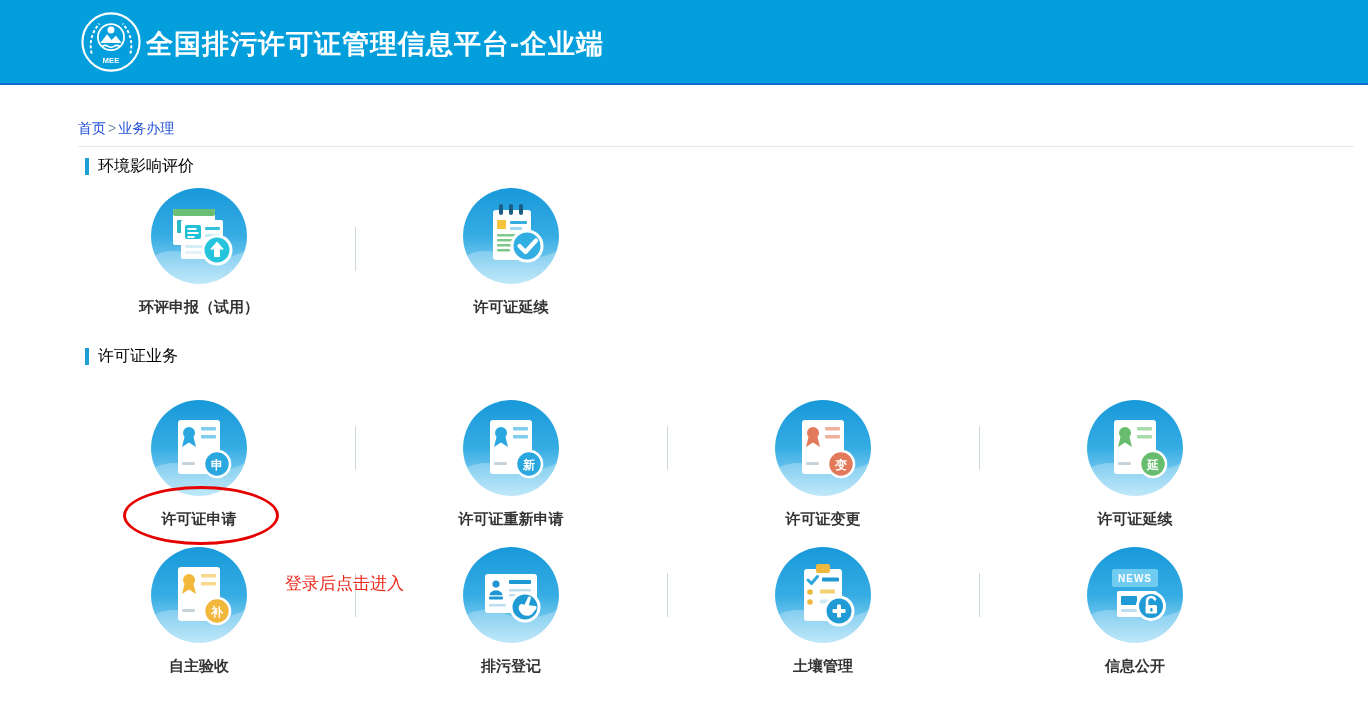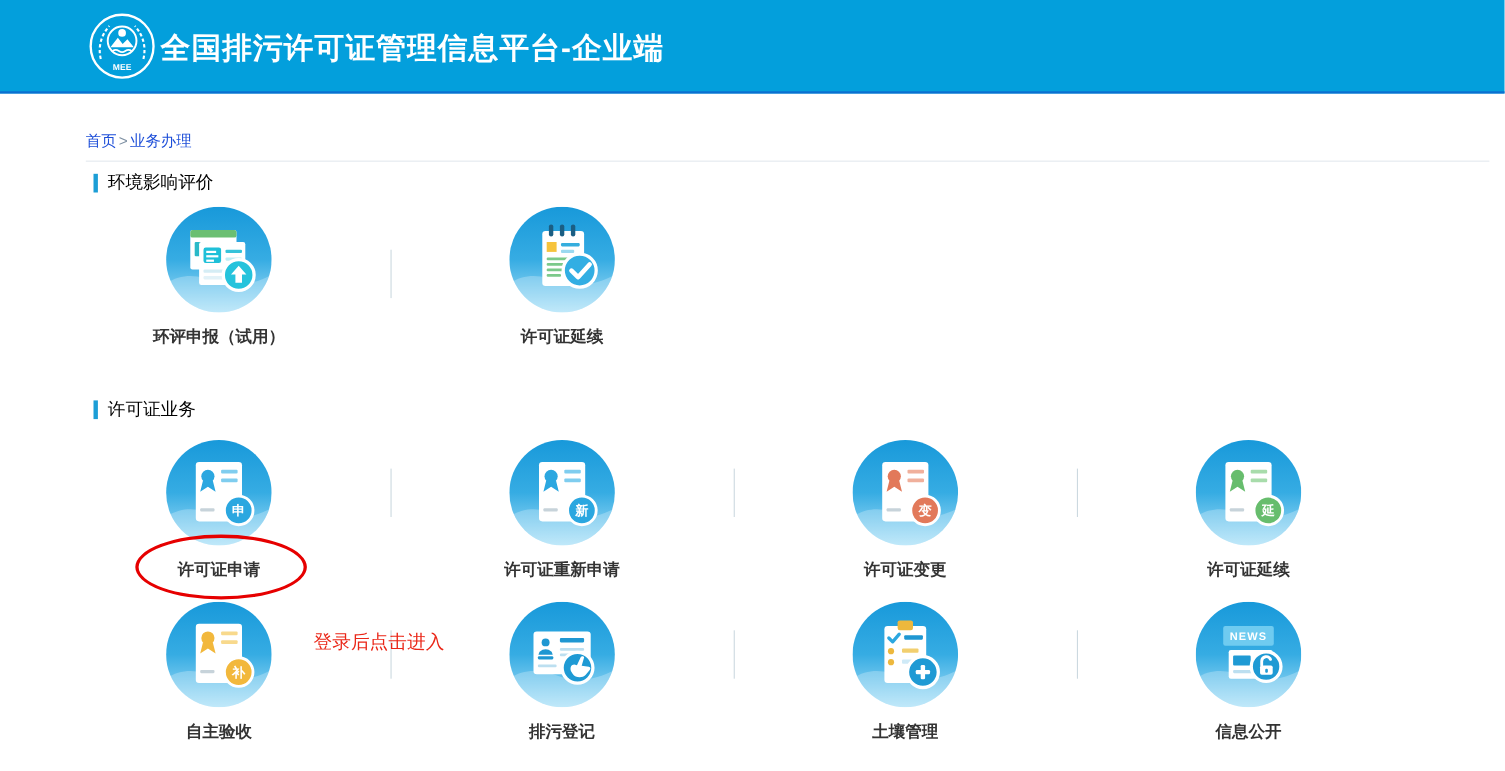--- a/index.html
+++ b/index.html
@@ -22,21 +22,21 @@
   
   .breadcrumb { position:absolute; left:78px; top:120px; font-size:14px; color:#7e90a3; }
   .breadcrumb .crumb { color:#1d4ed8; cursor:pointer; }
   .breadcrumb .sep { margin:0 2px; }
   .top-divider { position:absolute; left:78px; top:146px; width:1276px; height:0; border-top:1px solid #e3e9ee; }
   
   .section-title { position:absolute; display:flex; align-items:center; height:20px; }
   .section-title .bar { width:4px; height:17px; background:#1c9ed6; margin-right:9px; }
   .section-title .txt { font-size:16px; color:#000000; }
   .sec1 { left:85px; top:156px; }
-  .sec2 { left:85px; top:362px; }
+  .sec2 { left:85px; top:346px; }
   
   .icon-row { position:absolute; left:43px; width:1248px; display:flex; }
   .row1 { top:188px; }
   .row2 { top:400px; }
   .row3 { top:547px; }
   .cell {
     width:312px; display:flex; flex-direction:column; align-items:center; cursor:pointer;
   }
   .big-icon { width:96px; height:96px; display:block; }
   .cell-label { margin-top:13px; font-size:15px; font-weight:bold; color:#333; line-height:20px; }

